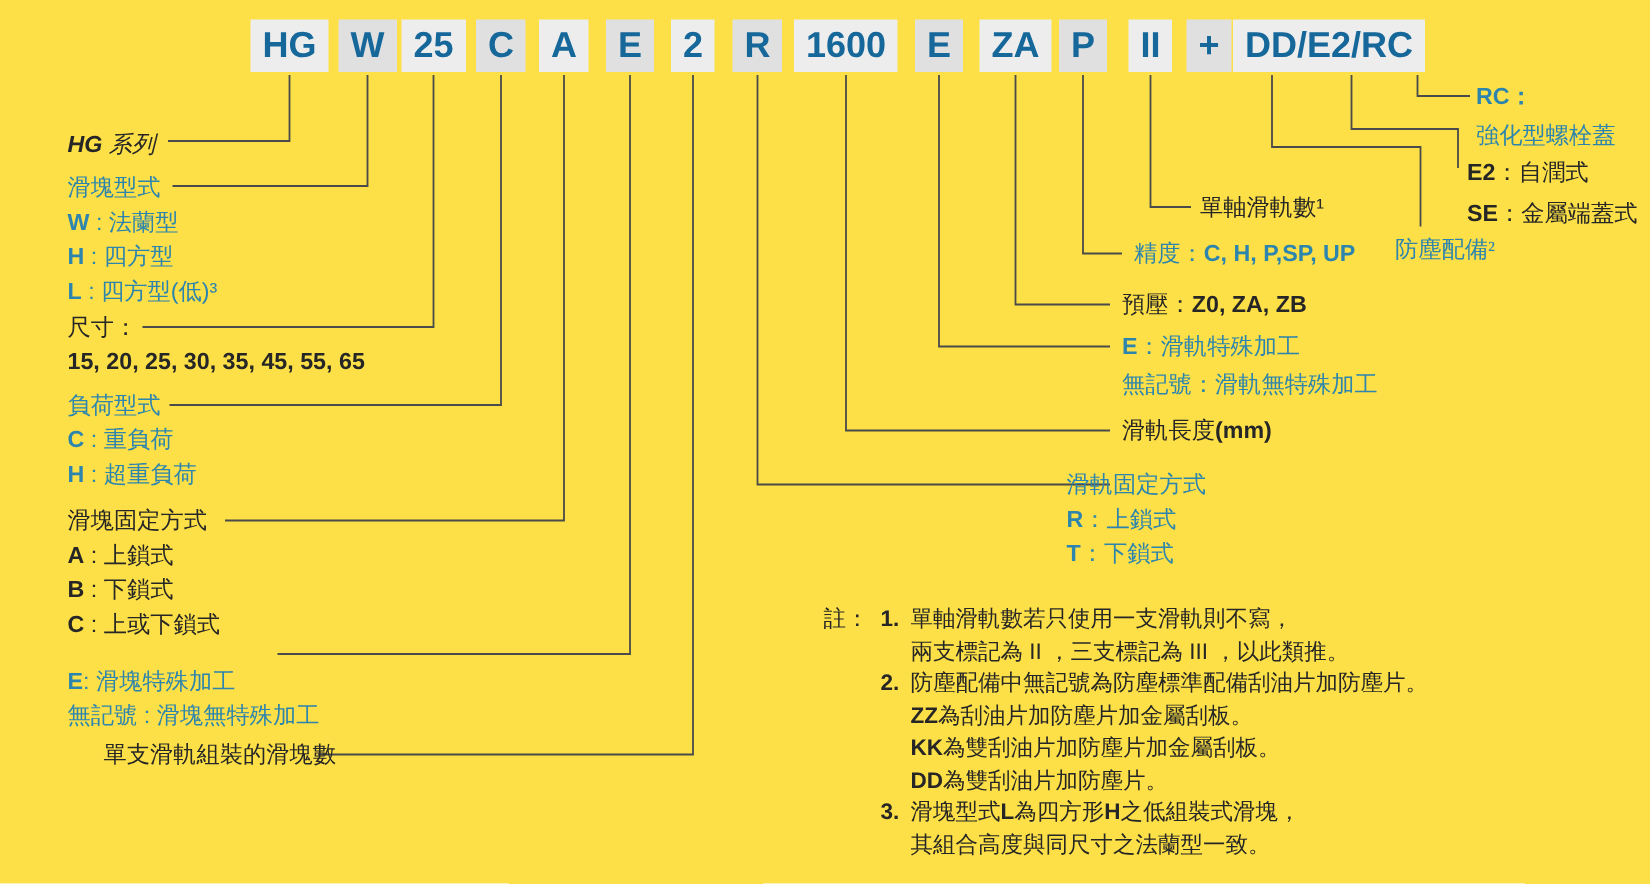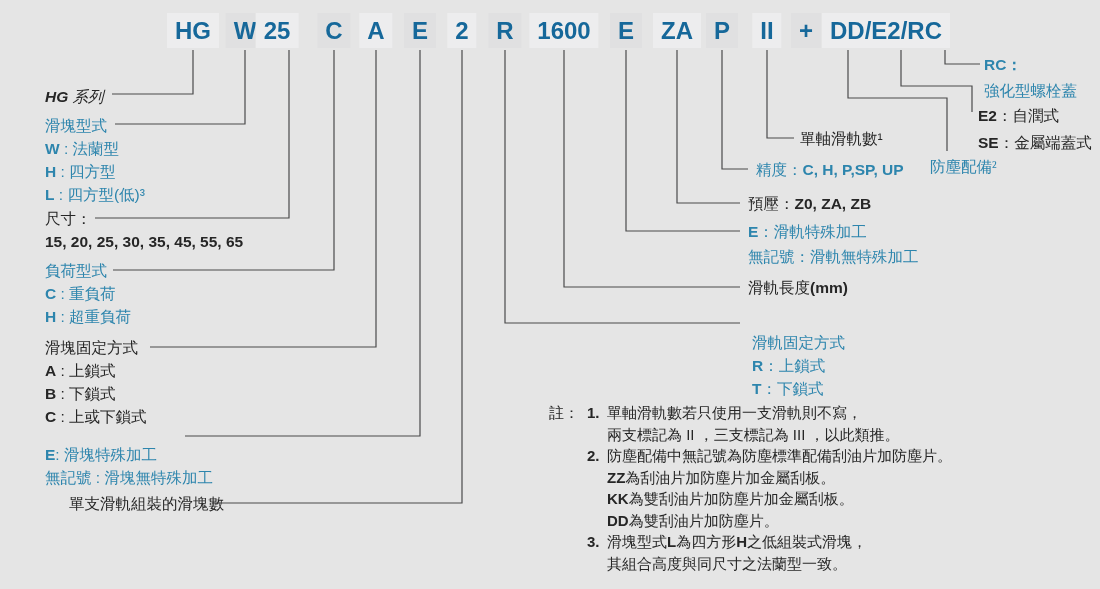--- a/index.html
+++ b/index.html
@@ -1,16 +1,16 @@
 <!DOCTYPE html>
 <html><head>
 <meta charset="utf-8">
 <style>
   html,body{margin:0;padding:0;background:#fff;}
-  #stage{position:relative;width:1100px;height:589px;background:#e5e5e5;overflow:hidden;
+  #stage{position:relative;width:1100px;height:589px;background:#fde047;overflow:hidden;
          font-family:"Liberation Sans","DejaVu Sans",sans-serif;color:#262626;}
   
   #code-row{position:absolute;left:0;top:13px;width:100%;height:35px;}
   .seg{position:absolute;top:0;height:35px;line-height:35px;padding:0 8px;
        transform:translateX(-50%);font-weight:700;font-size:24px;color:#16689a;
        white-space:nowrap;}
   .seg.light{background:#EDEDEE;}
   .seg.dark{background:#E0E0E1;}
   
   #wires{position:absolute;left:0;top:0;width:1100px;height:589px;pointer-events:none;}
@@ -21,21 +21,21 @@
   .lbl .black{color:#262626;}
   .lbl .blue{color:#2d85ad;}
   .b{font-weight:700;}
   #lbl-hg-series{left:45px;top:85px;font-style:italic;}
   #lbl-block-type{left:45px;top:114px;}
   #lbl-size{left:45px;top:207px;}
   #lbl-load-type{left:45px;top:259px;}
   #lbl-block-mounting{left:45px;top:336px;}
   #lbl-block-special{left:45px;top:443px;}
   #lbl-blocks-per-rail{left:45px;top:492px;margin-left:24px;}
-  #lbl-rail-mounting{left:752px;top:312px;margin-top:19px;}
+  #lbl-rail-mounting{left:711px;top:312px;}
   #lbl-rail-length{left:748px;top:276px;}
   #lbl-rail-special{left:748px;top:219px;line-height:25px;}
   #lbl-preload{left:748px;top:192px;}
   #lbl-precision{left:756px;top:158px;}
   #lbl-rails-per-axis{left:800px;top:127px;text-align:center;}
   #lbl-dust{left:930px;top:155px;font-family:Liberation Serif, serif;}
   #lbl-e2-se{left:978px;top:102px;line-height:27px;}
   #lbl-rc{left:984px;top:52px;line-height:26px;}
   
   #notes{position:absolute;left:549px;top:402px;font-size:15px;line-height:21.5px;
@@ -44,21 +44,21 @@
   .note-item{display:flex;}
   .note-item .num{width:20px;flex:0 0 auto;font-weight:700;}
 </style>
 </head>
 <body>
 
 <div id="stage">
   <div id="code-row">
       <div class="seg light" style="left: 193px;">HG</div>
       <div class="seg dark" style="left: 245px;">W</div>
-      <div class="seg light" style="left: 277px;">25</div>
+      <div class="seg light" style="left: 289px;">25</div>
       <div class="seg dark" style="left: 334px;">C</div>
       <div class="seg light" style="left: 376px;">A</div>
       <div class="seg dark" style="left: 420px;">E</div>
       <div class="seg light" style="left: 462px;">2</div>
       <div class="seg dark" style="left: 505px;">R</div>
       <div class="seg light" style="left: 564px;">1600</div>
       <div class="seg dark" style="left: 626px;">E</div>
       <div class="seg light" style="left: 677px;">ZA</div>
       <div class="seg dark" style="left: 722px;">P</div>
       <div class="seg light" style="left: 767px;">II</div>

